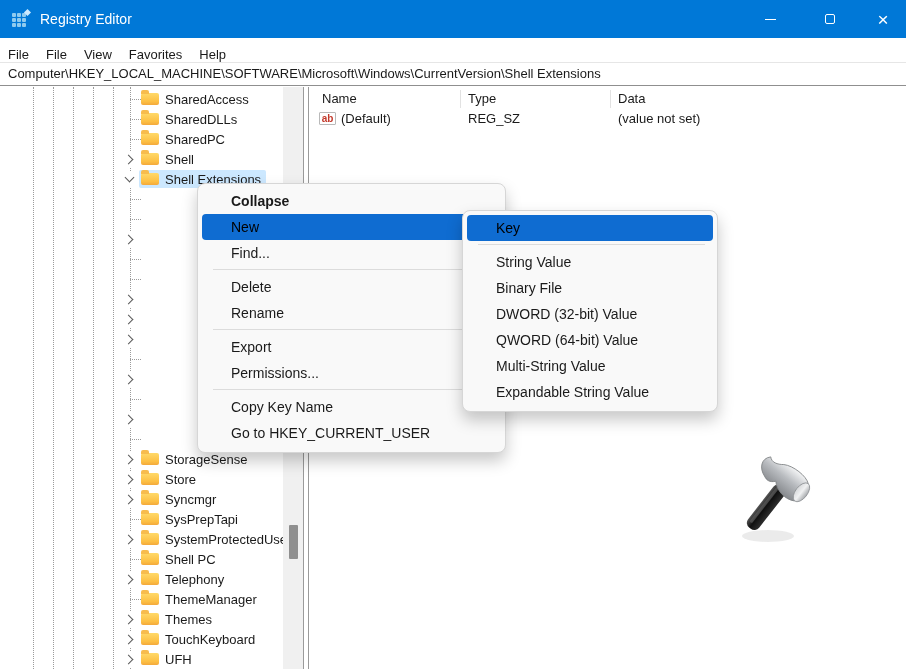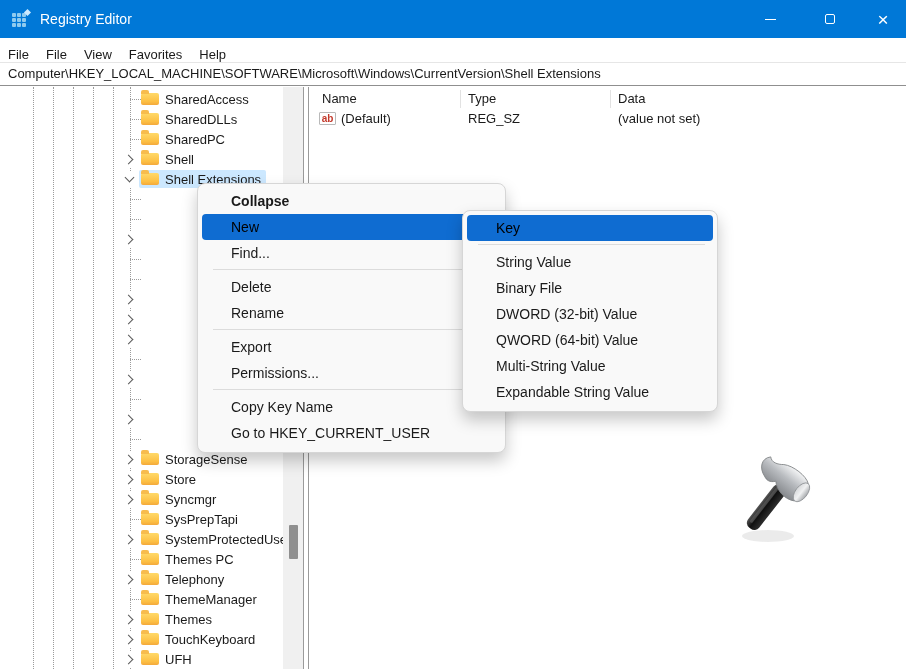--- a/index.html
+++ b/index.html
@@ -259,21 +259,21 @@
           </div>
           <span class="rowsel">
             <span class="folder"></span>
             <span class="flabel">SystemProtectedUserData</span>
           </span>
         </div>
         <div class="trow" style="top: 462px;">
           <div class="stub"></div>
           <span class="rowsel">
             <span class="folder"></span>
-            <span class="flabel">Themes PC</span>
+            <span class="flabel">Shell PC</span>
           </span>
         </div>
         <div class="trow" style="top: 482px;">
           <div class="expander">
             <span class="chev right"></span>
           </div>
           <span class="rowsel">
             <span class="folder"></span>
             <span class="flabel">Telephony</span>
           </span>

